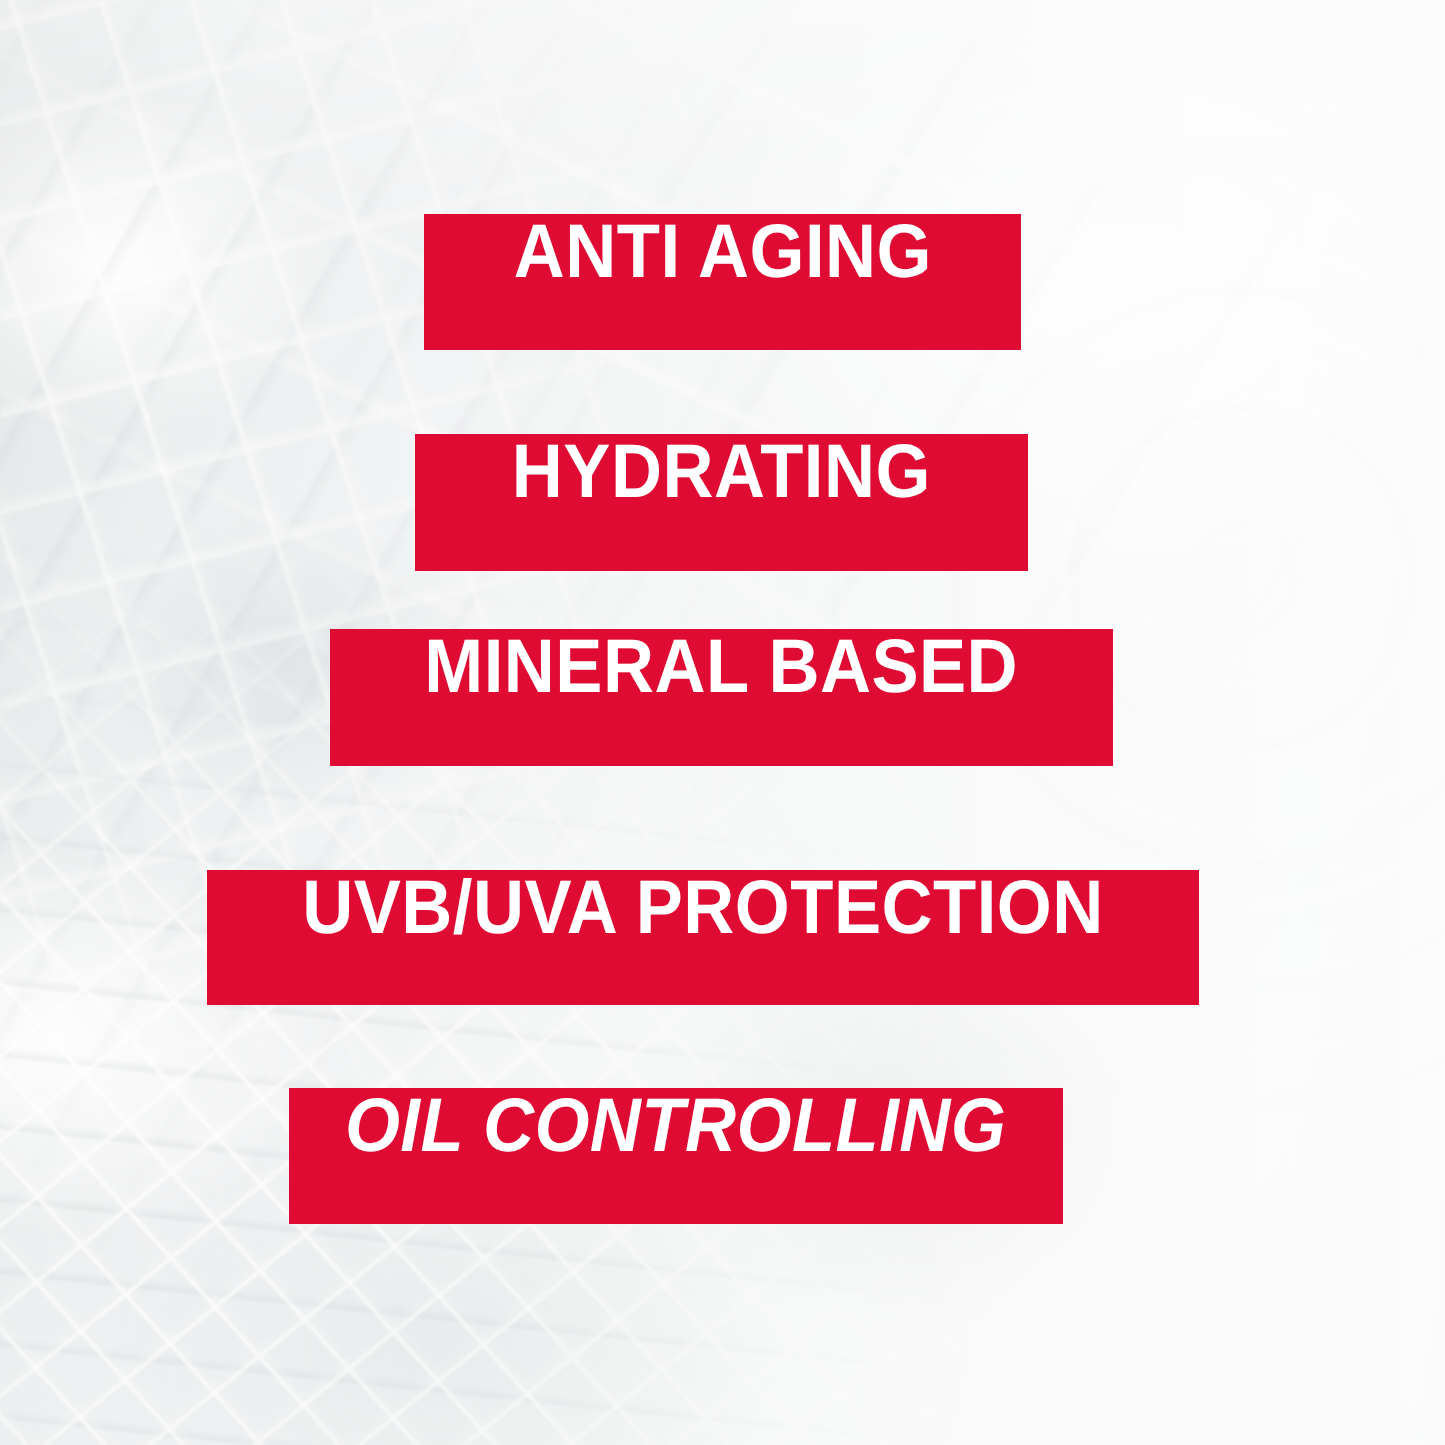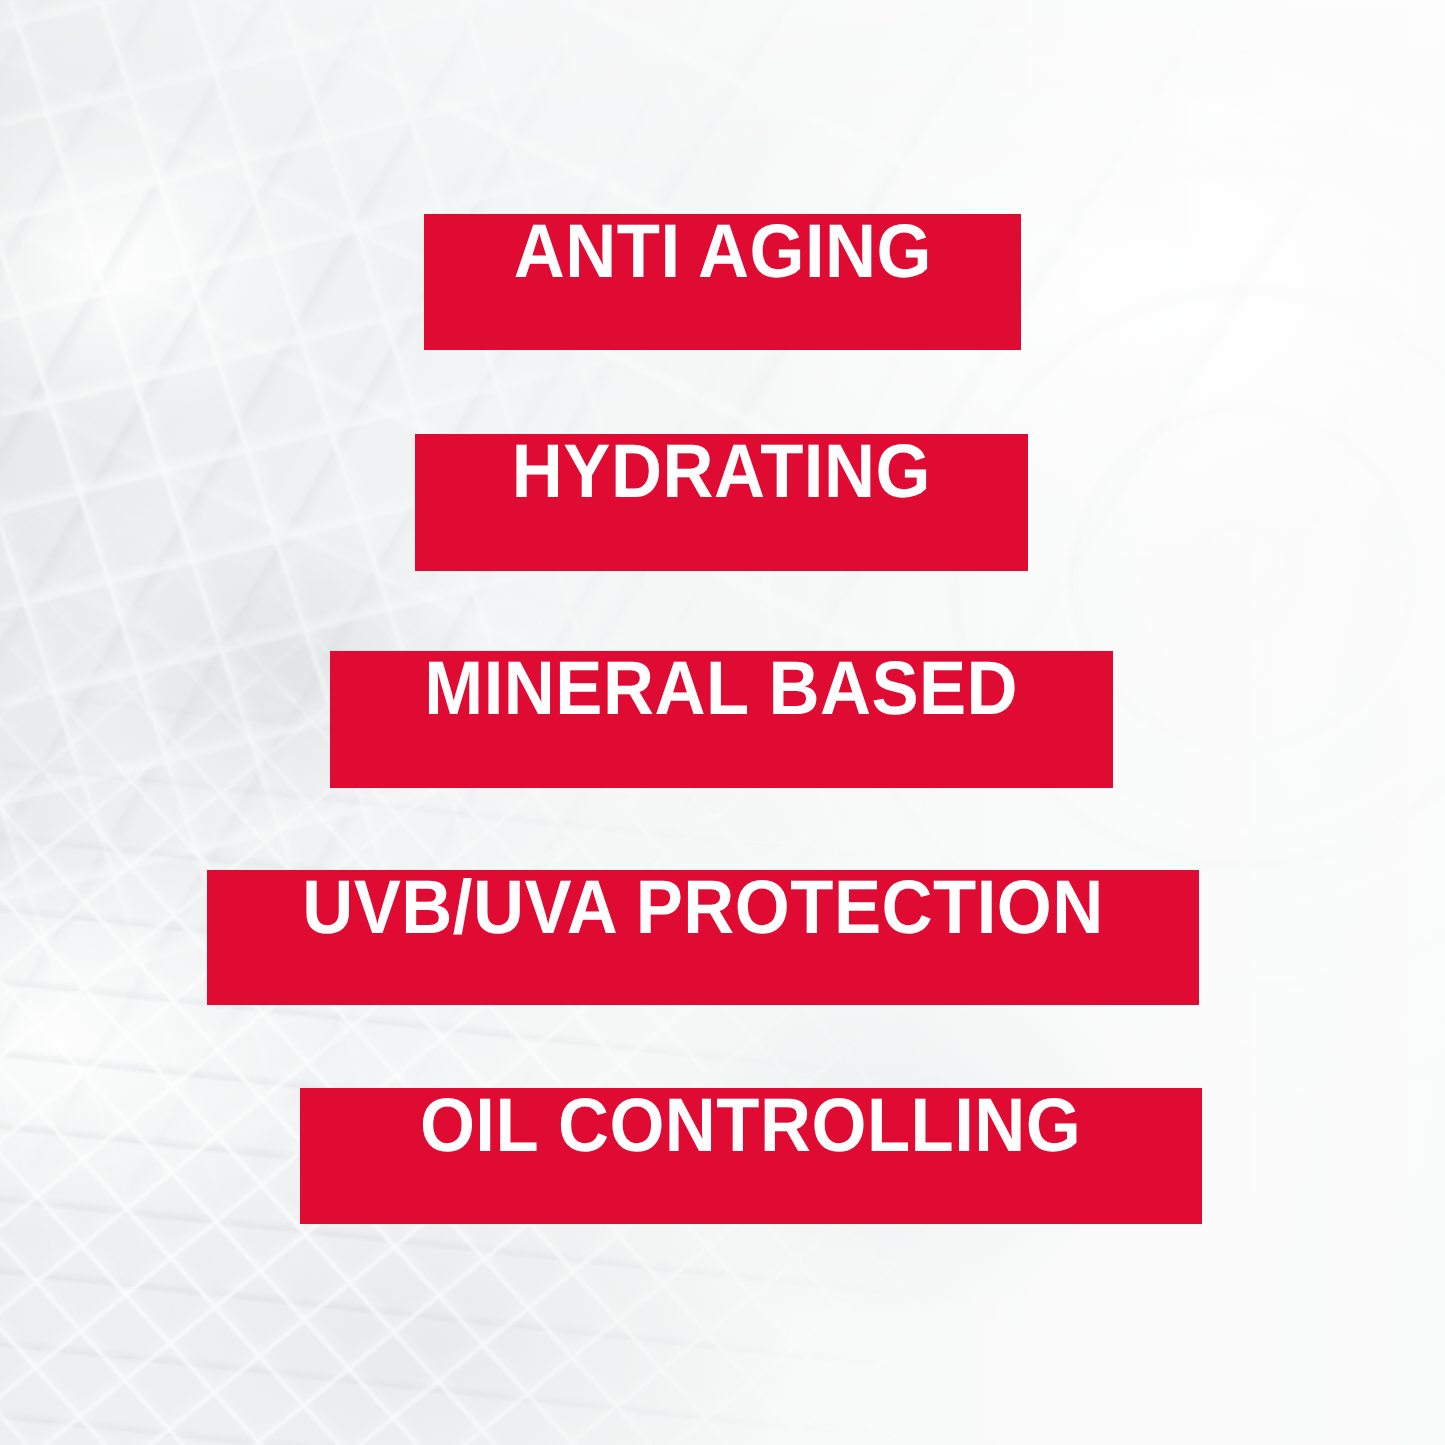--- a/index.html
+++ b/index.html
@@ -184,27 +184,27 @@
     text-rendering: geometricPrecision;
   }
 
   
   #banner-anti-aging      { left: 424px;  top: 214px;  width: 597px;  height: 136px; }
   #banner-anti-aging      .benefit-label { font-size: 76px; }
 
   #banner-hydrating       { left: 415px;  top: 434px;  width: 613px;  height: 137px; }
   #banner-hydrating       .benefit-label { font-size: 76px; }
 
-  #banner-mineral-based   { left: 330px;  top: 651px;  width: 783px;  height: 137px; }
+  #banner-mineral-based   { left: 330px;  top: 629px;  width: 783px;  height: 137px; }
   #banner-mineral-based   .benefit-label { font-size: 76px; }
 
   #banner-uvb-uva         { left: 207px;  top: 870px;  width: 992px; height: 135px; }
   #banner-uvb-uva         .benefit-label { font-size: 76px; }
 
-  #banner-oil-controlling { left: 300px;  top: 1088px; width: 902px;  height: 136px; }
+  #banner-oil-controlling { left: 289px;  top: 1088px; width: 774px;  height: 136px; font-style: italic; }
   #banner-oil-controlling .benefit-label { font-size: 76px; }
 </style>
 </head>
 <body>
 
 <div id="stage">
 
   <div id="bg-base" class="bg-layer"></div>
   <div id="bg-blobs" class="bg-layer"></div>
   <div id="bg-streaks" class="bg-layer"></div>

